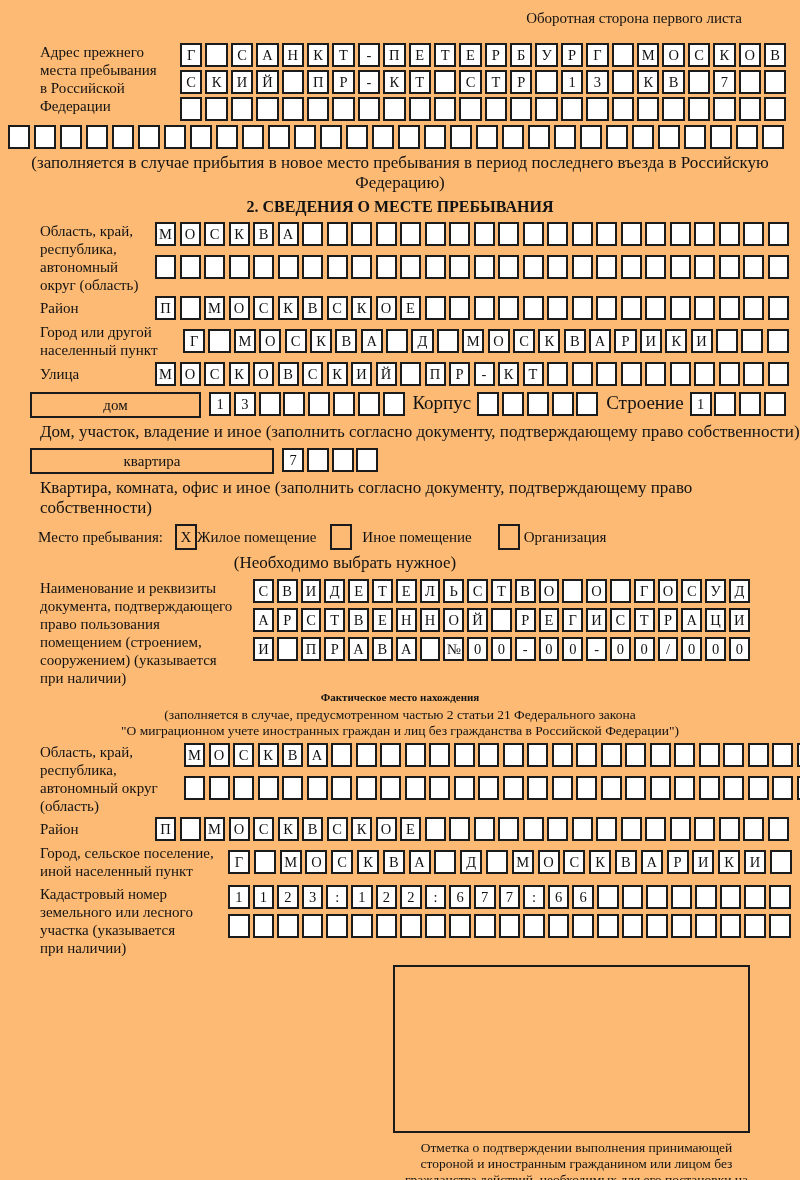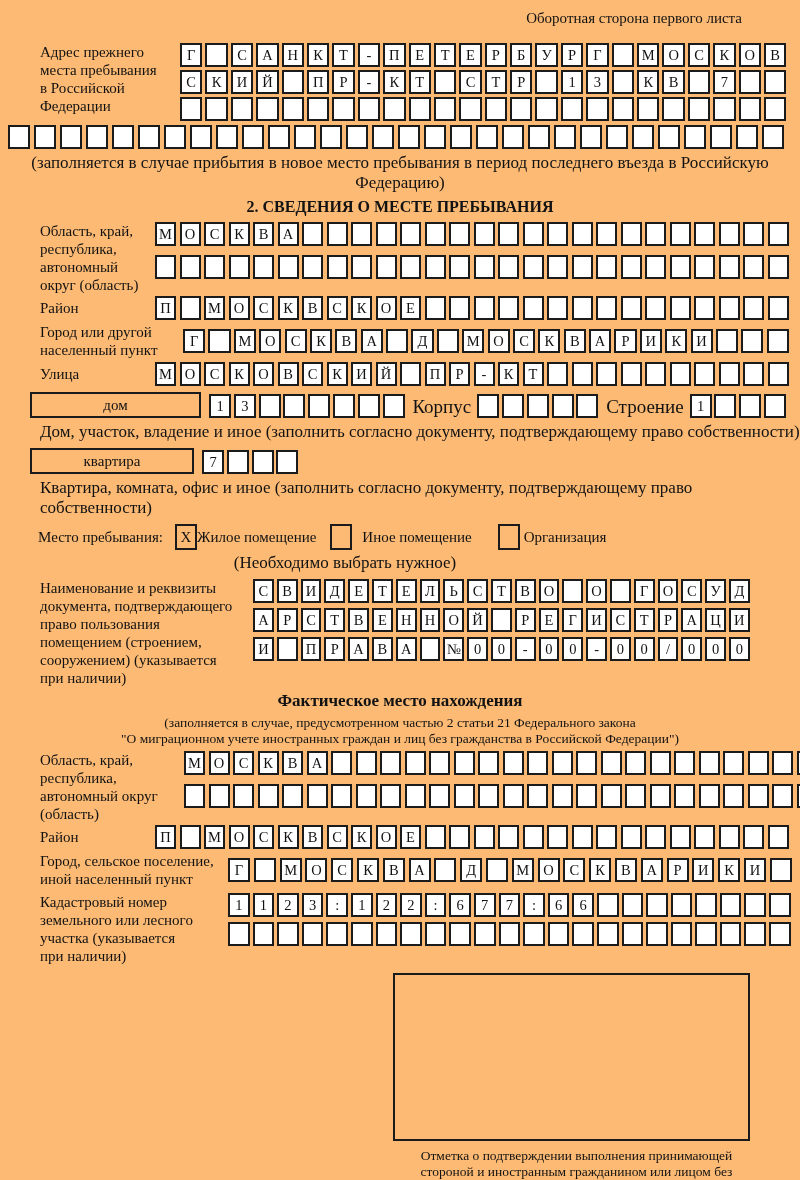--- a/index.html
+++ b/index.html
@@ -31,31 +31,31 @@
   .chouse .cell{width:22px;margin-right:2.8px;}
   .gap3 > .cellrow + .cellrow{margin-top:3px;}
   .gap5 > .cellrow + .cellrow{margin-top:5px;}
   .gap9 > .cellrow + .cellrow{margin-top:9px;}
   .topblock{margin-top:16px;}
   .rowfull{margin:4px 0 0 8px;}
   .caption{font-size:17px;margin-top:4px;}
   .center{text-align:center;}
   .leftcap{margin-left:40px;}
   .h2{text-align:center;font-weight:bold;font-size:16px;margin-top:5px;}
-  .h3{text-align:center;font-weight:bold;font-size:17px;margin-top:4px;}
+  .h3{text-align:center;font-weight:bold;font-size:11px;margin-top:4px;}
   .notes{text-align:center;font-size:13.5px;line-height:16px;margin-top:4px;}
   .mt2{margin-top:2px;}.mt3{margin-top:3px;}.mt4{margin-top:4px;}
   .mt5{margin-top:5px;}.mt6{margin-top:6px;}
-  .houserow{display:flex;align-items:flex-end;margin:6px 0 0 30px;}
+  .houserow{display:flex;align-items:flex-start;margin:6px 0 0 30px;}
   .labelbox{
     border:2px solid #1b1b1b;height:26px;box-sizing:border-box;
     display:flex;align-items:center;justify-content:center;
     font-size:15px;flex:none;margin-right:8px;
   }
-  .wbox170{width:171px}.wbox205{width:164px}
+  .wbox170{width:171px}.wbox205{width:244px}
   .inlinelabel{font-size:19px;margin:0 6px 0 5px;flex:none;}
   .stayrow{display:flex;align-items:center;margin:6px 0 0 38px;font-size:15px;}
   .checkbox{
     width:22px;height:26px;border:2px solid #1b1b1b;box-sizing:border-box;
     display:inline-flex;align-items:center;justify-content:center;
     font-size:15px;flex:none;
   }
   .stay-note{width:690px;text-align:center;margin-top:3px;}
   .stampbox{margin:8px 0 0 393px;width:357px;height:168px;border:2px solid #1b1b1b;box-sizing:border-box;}
   .stampcap{margin:7px 0 0 398px;width:357px;text-align:center;font-size:13.5px;line-height:16px;}

